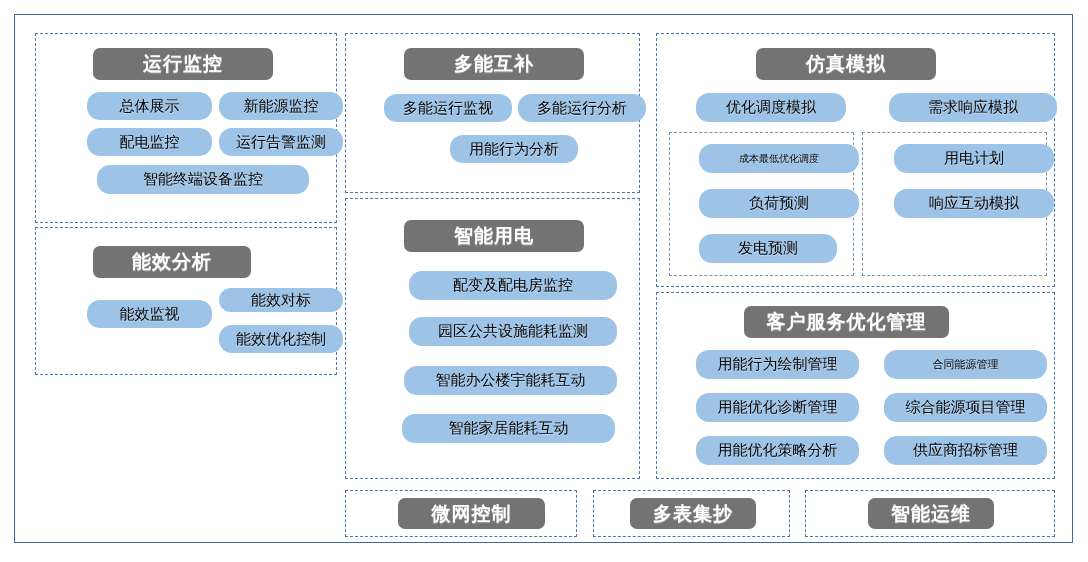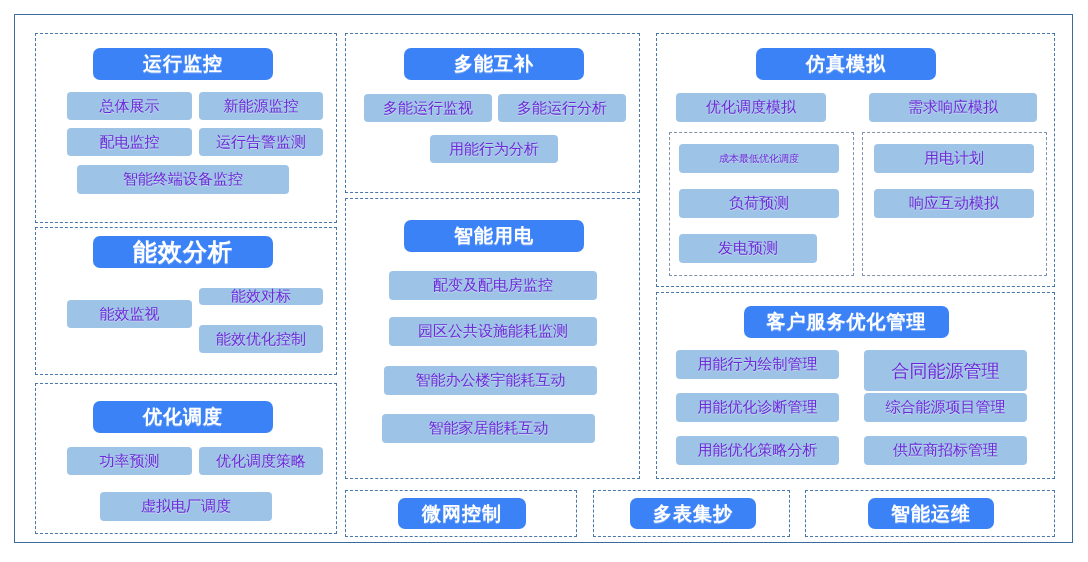--- a/index.html
+++ b/index.html
@@ -27,90 +27,85 @@
   }
   .subpanel {
     position: absolute;
     border: 1.6px dashed #7f93ad;
     background: transparent;
   }
 
   
   .hdr {
     position: absolute;
-    background: #3b82f6;
+    background: #737373;
     border-radius: 7px;
     color: #ffffff;
     font-weight: bold;
     display: flex;
     align-items: center;
     justify-content: center;
     letter-spacing: 1px;
     text-shadow: 0 1px 1px rgba(255,255,255,0.35);
     white-space: nowrap;
   }
 
   
   .item {
     position: absolute;
     background: #9dc3e6;
-    border-radius: 4px;
-    color: #6d28d9;
+    border-radius: 13px;
+    color: #000000;
     display: flex;
     align-items: center;
     justify-content: center;
     white-space: nowrap;
     text-shadow: 0 1px 1px rgba(255,255,255,0.45);
+    margin-left: 20px;
   }
 </style>
 </head>
 <body>
 
 <div id="root">
 
   <div class="panel" style="left:20px; top:18px; width:302px; height:190px;">
     <div class="hdr" style="left:57px; top:14px; width:180px; height:32px; font-size:19px;">运行监控</div>
     <div class="item" style="left:31px; top:58px; width:125px; height:28px; font-size:15px;">总体展示</div>
     <div class="item" style="left:163px; top:58px; width:124px; height:28px; font-size:15px;">新能源监控</div>
     <div class="item" style="left:31px; top:94px; width:125px; height:28px; font-size:15px;">配电监控</div>
     <div class="item" style="left:163px; top:94px; width:124px; height:28px; font-size:15px;text-align:center;">运行告警监测</div>
     <div class="item" style="left:41px; top:131px; width:212px; height:29px; font-size:15px;">智能终端设备监控</div>
   </div>
 
   <div class="panel" style="left:20px; top:212px; width:302px; height:148px;">
-    <div class="hdr" style="left:57px; top:8px; width:180px; height:32px; font-size:24px;">能效分析</div>
+    <div class="hdr" style="left:57px; top:18px; width:158px; height:32px; font-size:19px;">能效分析</div>
     <div class="item" style="left:31px; top:72px; width:125px; height:28px; font-size:15px;">能效监视</div>
-    <div class="item" style="left:163px; top:60px; width:124px; height:17px; font-size:15px;">能效对标</div>
+    <div class="item" style="left:163px; top:60px; width:124px; height:24px; font-size:15px;">能效对标</div>
     <div class="item" style="left:163px; top:97px; width:124px; height:28px; font-size:15px;">能效优化控制</div>
   </div>
 
-  <div class="panel" style="left:20px; top:368px; width:302px; height:151px;">
-    <div class="hdr" style="left:57px; top:17px; width:180px; height:32px; font-size:19px;">优化调度</div>
-    <div class="item" style="left:31px; top:63px; width:125px; height:28px; font-size:15px;">功率预测</div>
-    <div class="item" style="left:163px; top:63px; width:124px; height:28px; font-size:15px;">优化调度策略</div>
-    <div class="item" style="left:64px; top:108px; width:172px; height:29px; font-size:15px;">虚拟电厂调度</div>
-  </div>
 
   <div class="panel" style="left:330px; top:18px; width:295px; height:160px;">
     <div class="hdr" style="left:58px; top:14px; width:180px; height:32px; font-size:19px;">多能互补</div>
     <div class="item" style="left:18px; top:60px; width:128px; height:28px; font-size:15px;">多能运行监视</div>
     <div class="item" style="left:152px; top:60px; width:128px; height:28px; font-size:15px;">多能运行分析</div>
     <div class="item" style="left:84px; top:101px; width:128px; height:28px; font-size:15px;">用能行为分析</div>
   </div>
 
   <div class="panel" style="left:330px; top:183px; width:295px; height:281px;">
     <div class="hdr" style="left:58px; top:21px; width:180px; height:32px; font-size:19px;">智能用电</div>
     <div class="item" style="left:43px; top:72px; width:208px; height:29px; font-size:15px;">配变及配电房监控</div>
     <div class="item" style="left:43px; top:118px; width:208px; height:29px; font-size:15px;">园区公共设施能耗监测</div>
     <div class="item" style="left:36px; top:215px; width:213px; height:29px; font-size:15px;">智能家居能耗互动</div>
     <div class="item" style="left:38px; top:167px; width:213px; height:29px; font-size:15px;">智能办公楼宇能耗互动</div>
   </div>
 
   <div class="panel" style="left:330px; top:475px; width:232px; height:47px;">
-    <div class="hdr" style="left:52px; top:7px; width:128px; height:31px; font-size:19px;">微网控制</div>
+    <div class="hdr" style="left:52px; top:7px; width:147px; height:31px; font-size:19px;">微网控制</div>
   </div>
 
   <div class="panel" style="left:578px; top:475px; width:197px; height:47px;">
     <div class="hdr" style="left:36px; top:7px; width:126px; height:31px; font-size:19px;">多表集抄</div>
   </div>
 
   <div class="panel" style="left:790px; top:475px; width:250px; height:47px;">
     <div class="hdr" style="left:62px; top:7px; width:126px; height:31px; font-size:19px;">智能运维</div>
   </div>
 
@@ -127,20 +122,20 @@
 
     <div class="subpanel" style="left:205px; top:98px; width:185px; height:144px;">
       <div class="item" style="left:11px; top:11px; width:160px; height:29px; font-size:15px;">用电计划</div>
       <div class="item" style="left:11px; top:56px; width:160px; height:29px; font-size:15px;">响应互动模拟</div>
     </div>
   </div>
 
   <div class="panel" style="left:641px; top:277px; width:399px; height:187px;">
     <div class="hdr" style="left:87px; top:13px; width:205px; height:32px; font-size:19px;">客户服务优化管理</div>
     <div class="item" style="left:19px; top:57px; width:163px; height:29px; font-size:15px;">用能行为绘制管理</div>
-    <div class="item" style="left:207px; top:57px; width:163px; height:41px; font-size:18px;">合同能源管理</div>
+    <div class="item" style="left:207px; top:57px; width:163px; height:29px; font-size:11px;">合同能源管理</div>
     <div class="item" style="left:19px; top:100px; width:163px; height:29px; font-size:15px;">用能优化诊断管理</div>
     <div class="item" style="left:207px; top:100px; width:163px; height:29px; font-size:15px;">综合能源项目管理</div>
     <div class="item" style="left:19px; top:143px; width:163px; height:29px; font-size:15px;">用能优化策略分析</div>
     <div class="item" style="left:207px; top:143px; width:163px; height:29px; font-size:15px;">供应商招标管理</div>
   </div>
 
 </div>
 
 </body></html>

